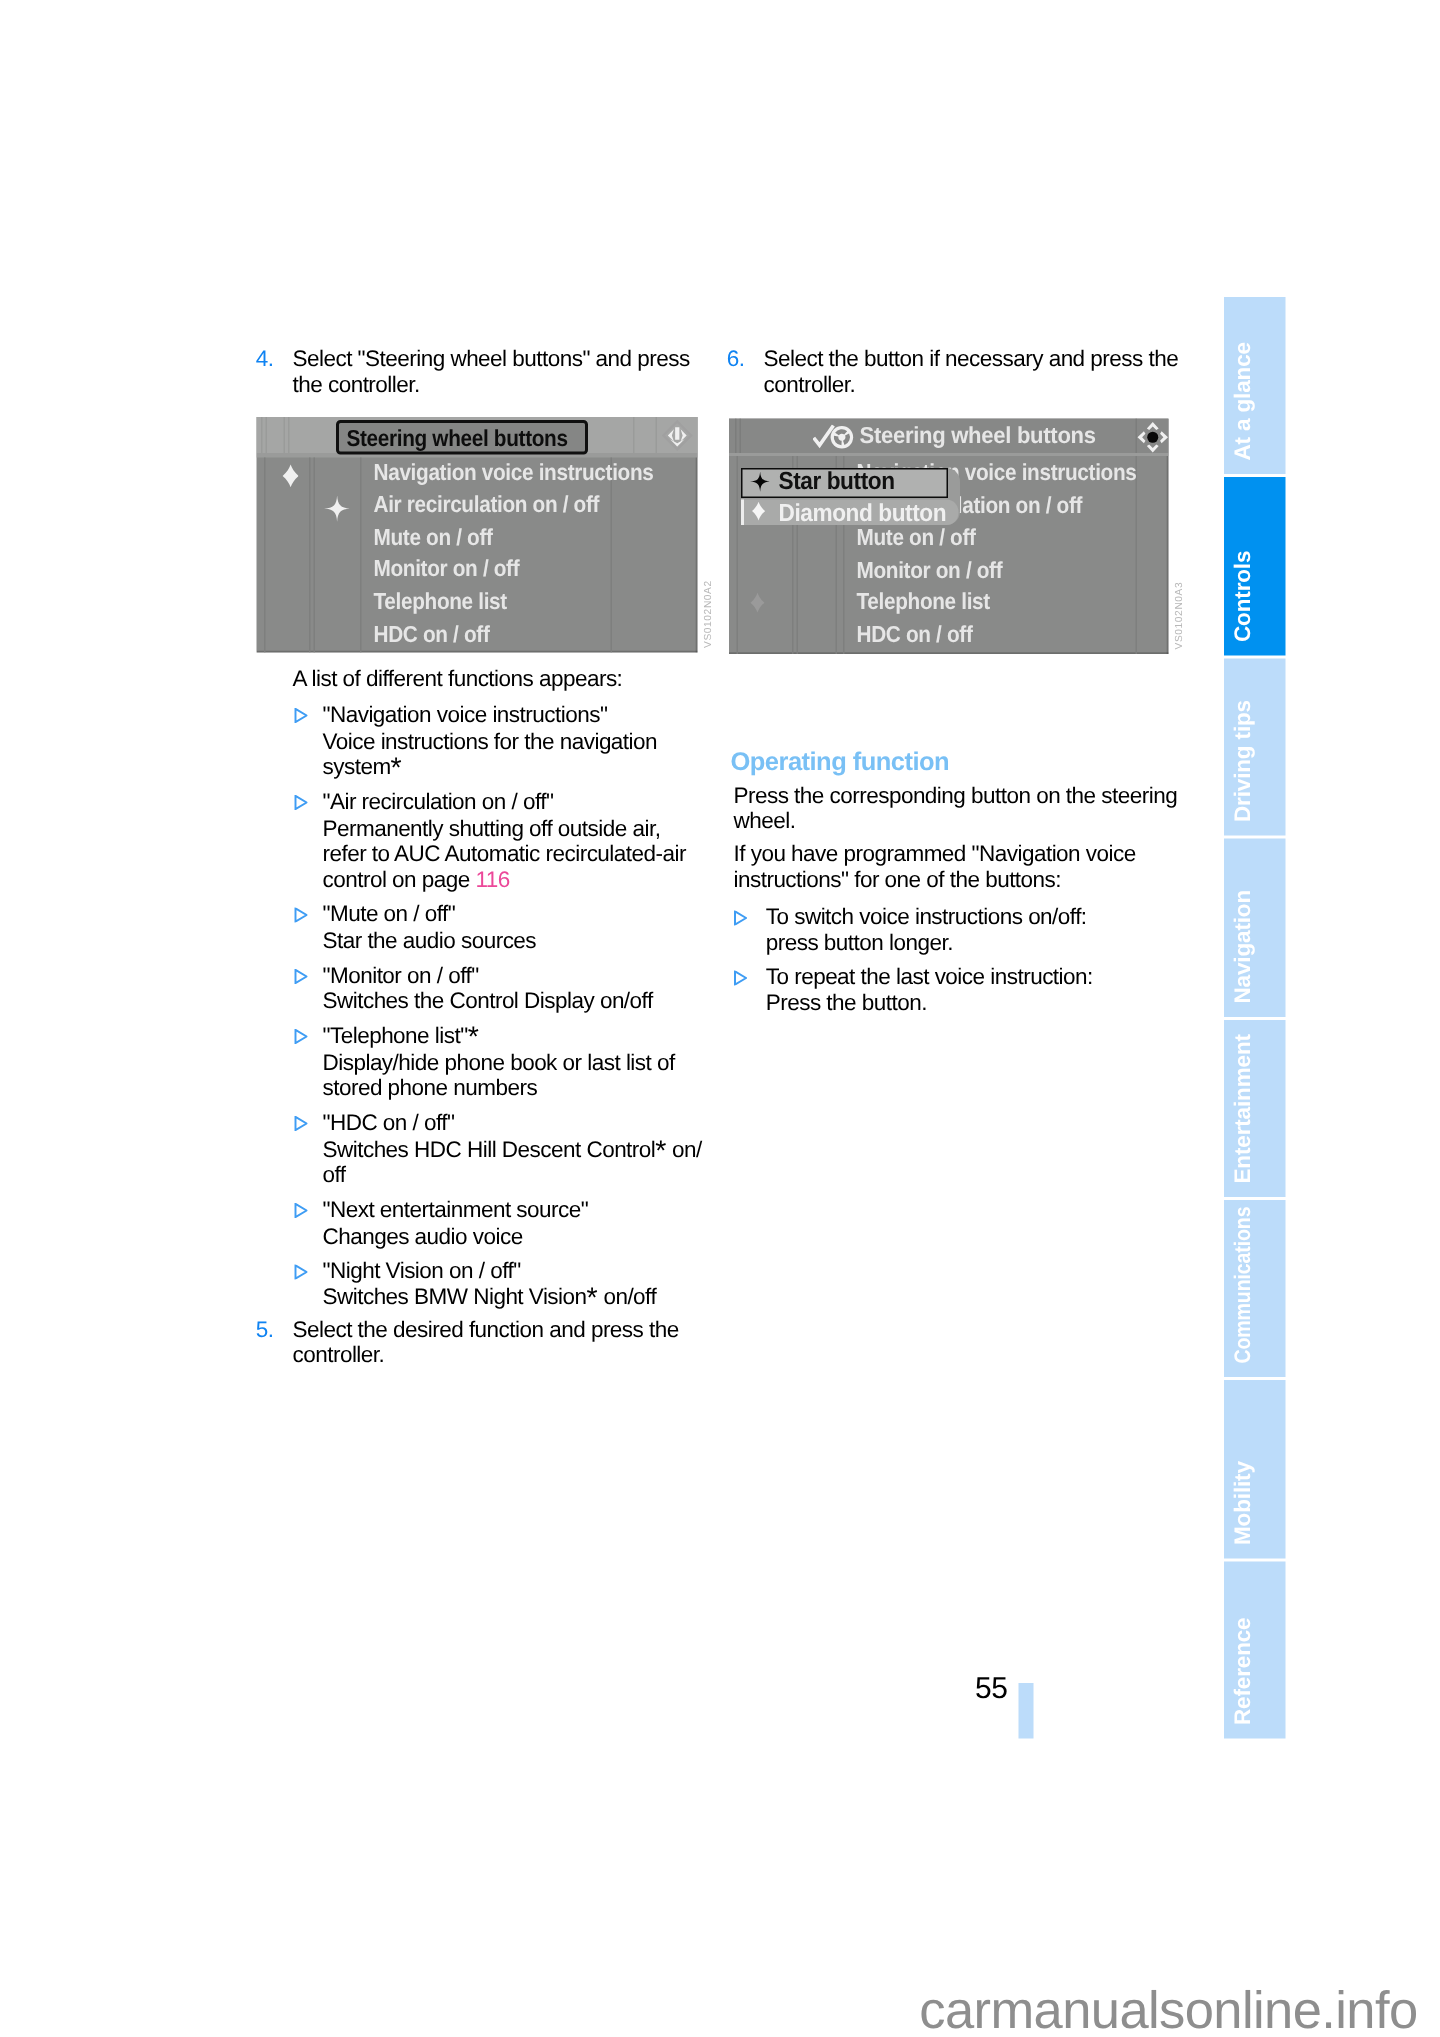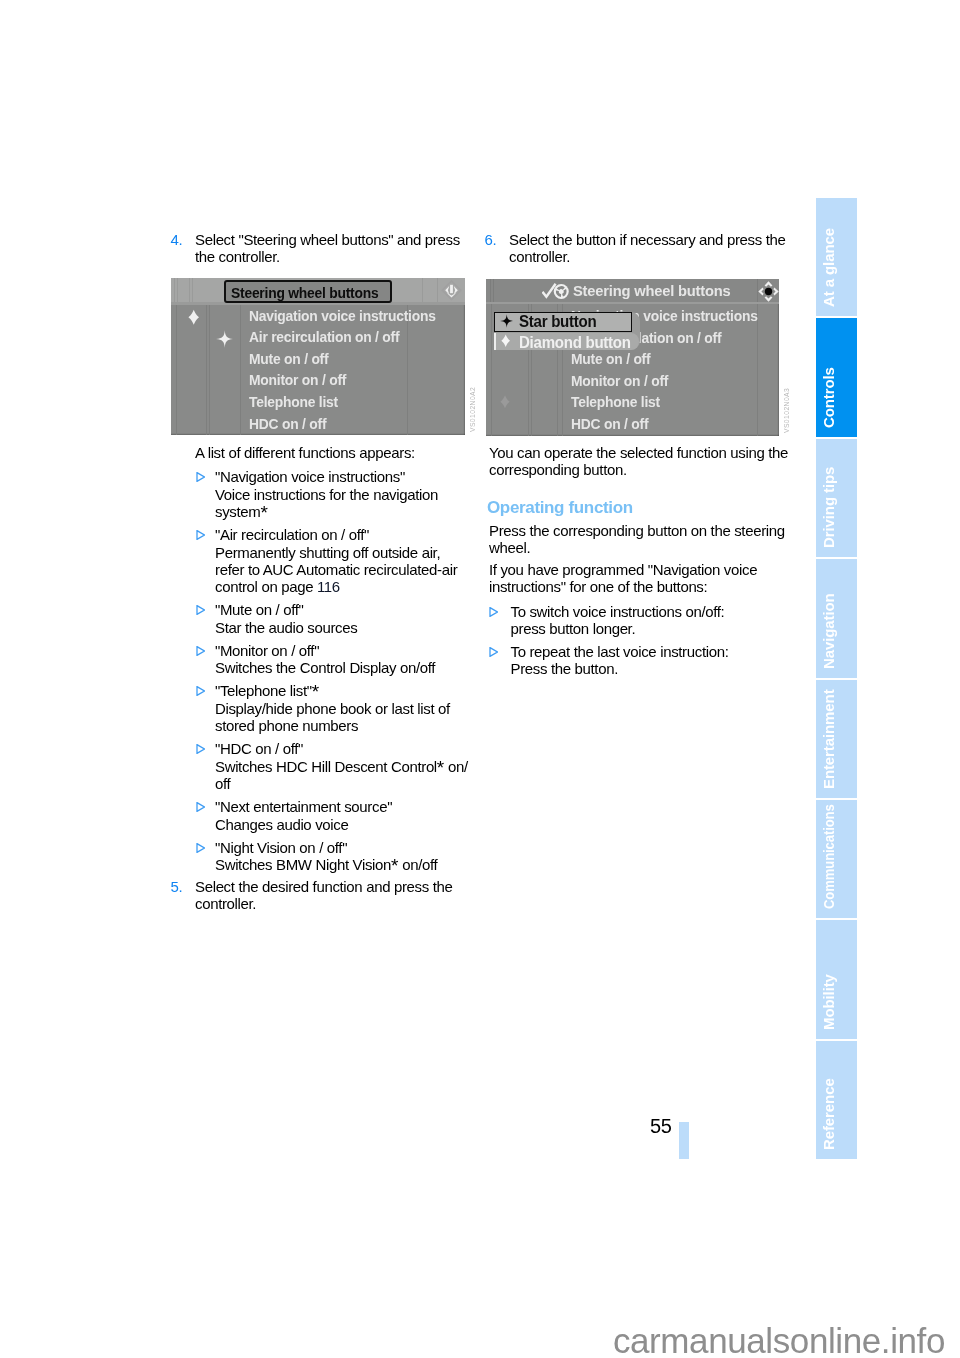--- a/index.html
+++ b/index.html
@@ -3,21 +3,21 @@
 <meta charset="utf-8">
 <style>
   html,body{margin:0;padding:0;}
   body{width:960px;height:1358px;background:#ffffff;
        font-family:"Liberation Sans",sans-serif;position:relative;overflow:hidden;}
   .page{position:absolute;left:0;top:0;width:960px;height:1358px;}
 
   
   .body-text{font-size:15px;line-height:17.4px;letter-spacing:-0.35px;color:#000000;}
   .num{color:#0f83f2;font-size:15px;letter-spacing:-0.35px;line-height:17.4px;}
-  .lnk{color:#0f172a;}
+  .lnk{color:#ec4899;}
   .ast{font-size:19px;line-height:0;position:relative;top:2px;letter-spacing:0;}
 
   
   .step{position:absolute;}
   .step .n{position:absolute;left:0px;top:0px;}
   .step .t{position:absolute;left:24.5px;top:0px;width:280px;}
 
   
   .bl{position:absolute;}
   .bl .tri{position:absolute;left:0px;top:4px;}
@@ -257,21 +257,20 @@
       <div class="sc-pop-row" style="left:33px;top:33.2px;color:#101010;">Star button</div>
       <div class="sc-pop-row2" style="left:8.1px;top:53.8px;width:145px;height:16.9px;background:#a9aaa9;border-radius:0 8px 8px 0;"></div>
       <div style="position:absolute;left:8.1px;top:53.8px;width:2.2px;height:16.9px;background:#ededed;"></div>
       <svg viewBox="0 0 22 30" width="9.4" height="13.5" style="position:absolute;left:14.7px;top:55.3px;">
         <path d="M11 0.5 C12.6 5.0 15.6 10.4 21.2 15 C15.6 19.6 12.6 25.0 11 29.5 C9.4 25.0 6.4 19.6 0.8 15 C6.4 10.4 9.4 5.0 11 0.5 Z" fill="#f6f6f6"></path>
       </svg>
       <div class="sc-pop-row" style="left:33px;top:53.6px;color:#f0f0f0;">Diamond button</div>
     </div>
   <div class="codetag" id="code2" style="left:783px;top:433px;">VS0102N0A3</div>
 
-  <div class="body-text" style="position:absolute;left:489px;top:443.5px;width:300px;">You can operate the selected function using the corresponding button.</div>
 
   <div class="h2" style="left:487px;top:497.5px;">Operating function</div>
 
   <div class="body-text" style="position:absolute;left:489px;top:521.5px;width:300px;">Press the corresponding button on the steering wheel.</div>
   <div class="body-text" style="position:absolute;left:489px;top:561px;width:285px;">If you have programmed "Navigation voice instructions" for one of the buttons:</div>
 
   <div id="right-bullets">
       <div class="bl" style="left: 488.5px; top: 602.5px;">
         <svg viewBox="0 0 9 10" width="9" height="10" class="tri">
           <path d="M1 0.6 L8.4 5 L1 9.4 Z" fill="none" stroke="#3f9df4" stroke-width="1.3" stroke-linejoin="miter"></path>

